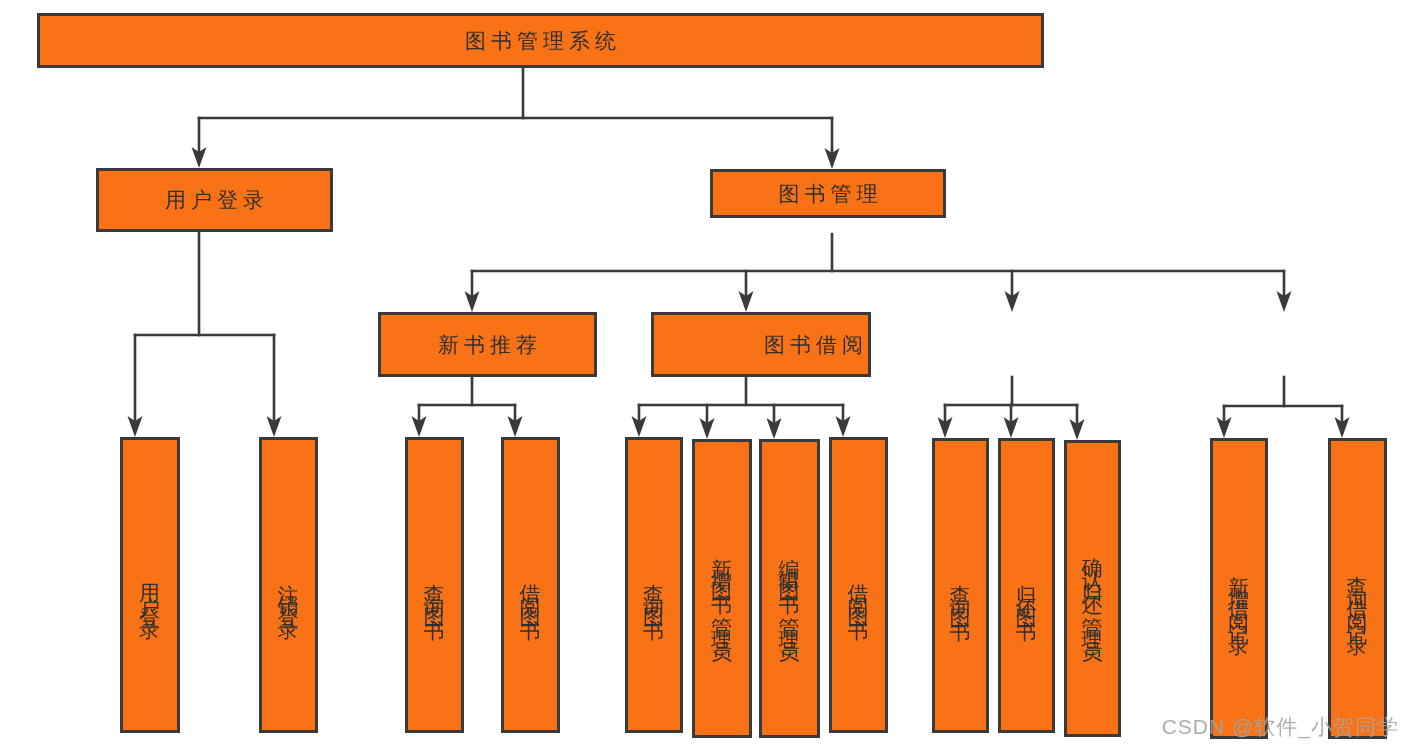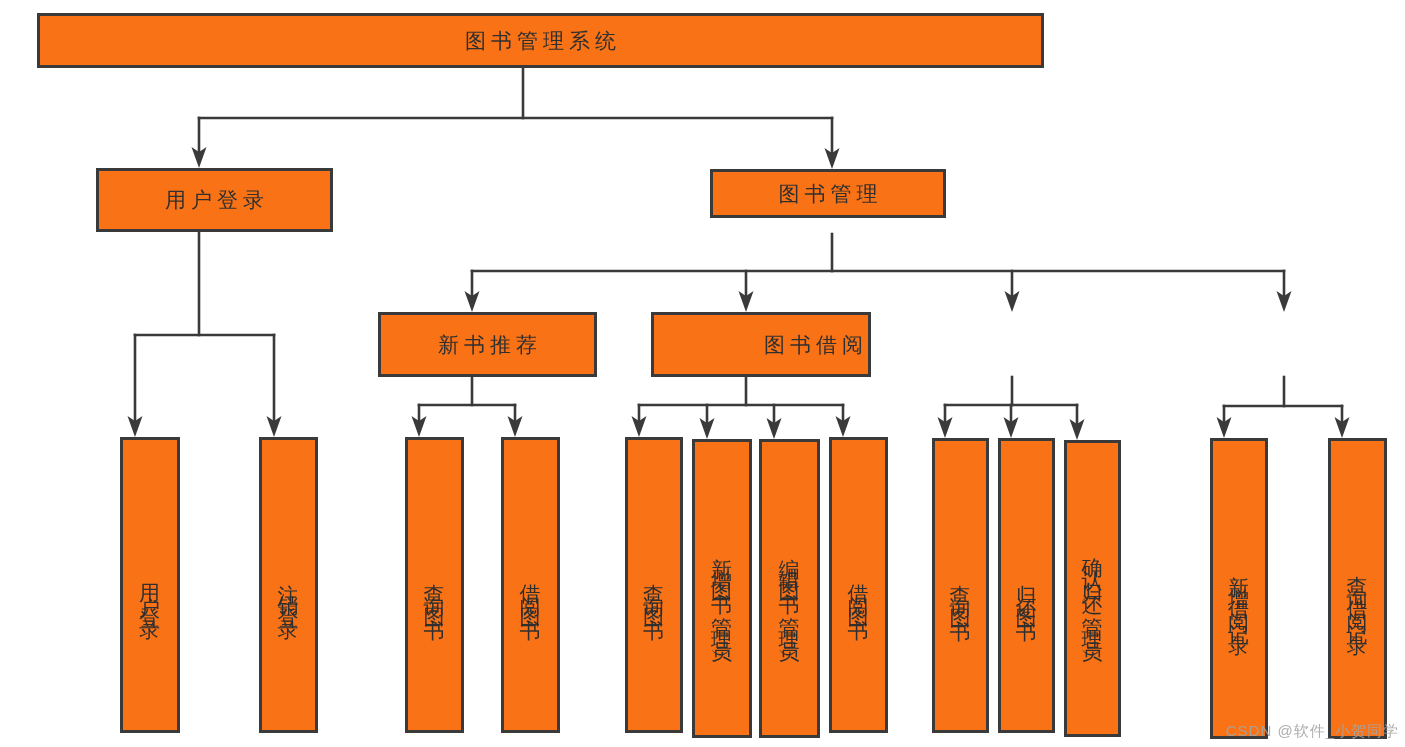--- a/index.html
+++ b/index.html
@@ -62,21 +62,21 @@
   .b-g3d  { left: 814px;  top: 437px; width: 59px;   height: 296px; }
   .b-g4a  { left: 917px;  top: 438px; width: 57px;   height: 295px; }
   .b-g4b  { left: 983px;  top: 438px; width: 57px;   height: 295px; }
   .b-g4c  { left: 1049px; top: 440px; width: 57px;   height: 297px; }
   .b-g5a  { left: 1195px; top: 438px; width: 58px;   height: 301px; }
   .b-g5b  { left: 1313px; top: 438px; width: 59px;   height: 301px; }
   .watermark {
     position: absolute;
     right: 6px;
     bottom: 6px;
-    font-size: 15px;
+    font-size: 21px;
     letter-spacing: 1px;
     color: rgba(164, 164, 164, 0.9);
     white-space: nowrap;
     z-index: 5;
   }
 </style>
 </head>
 <body>
 
 <div class="canvas">

